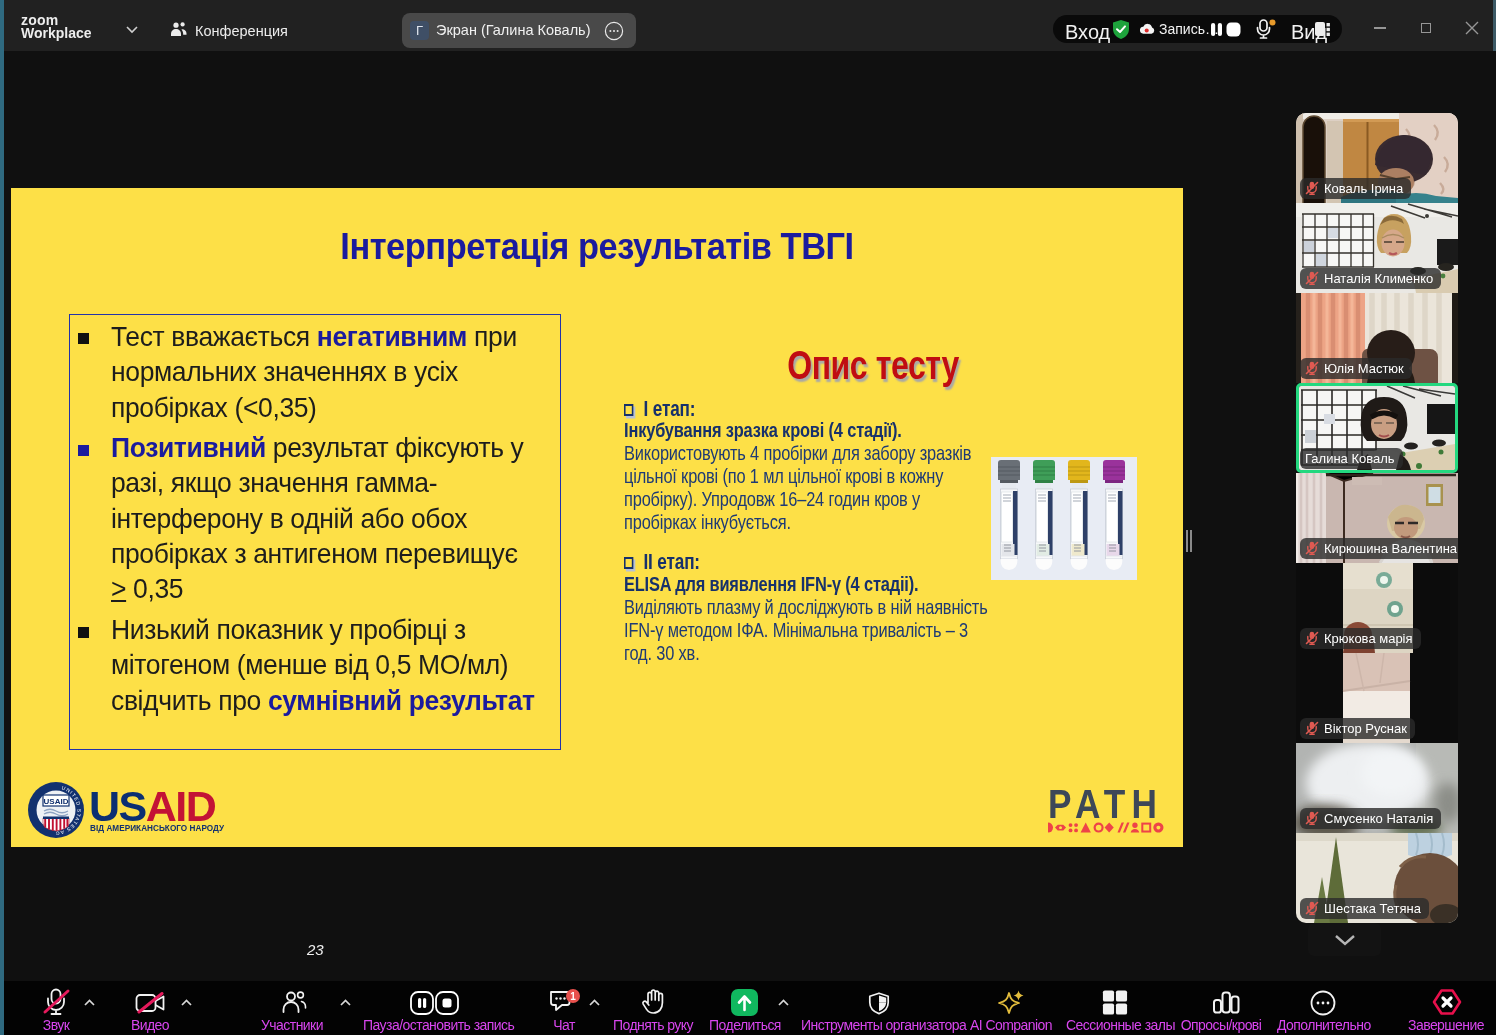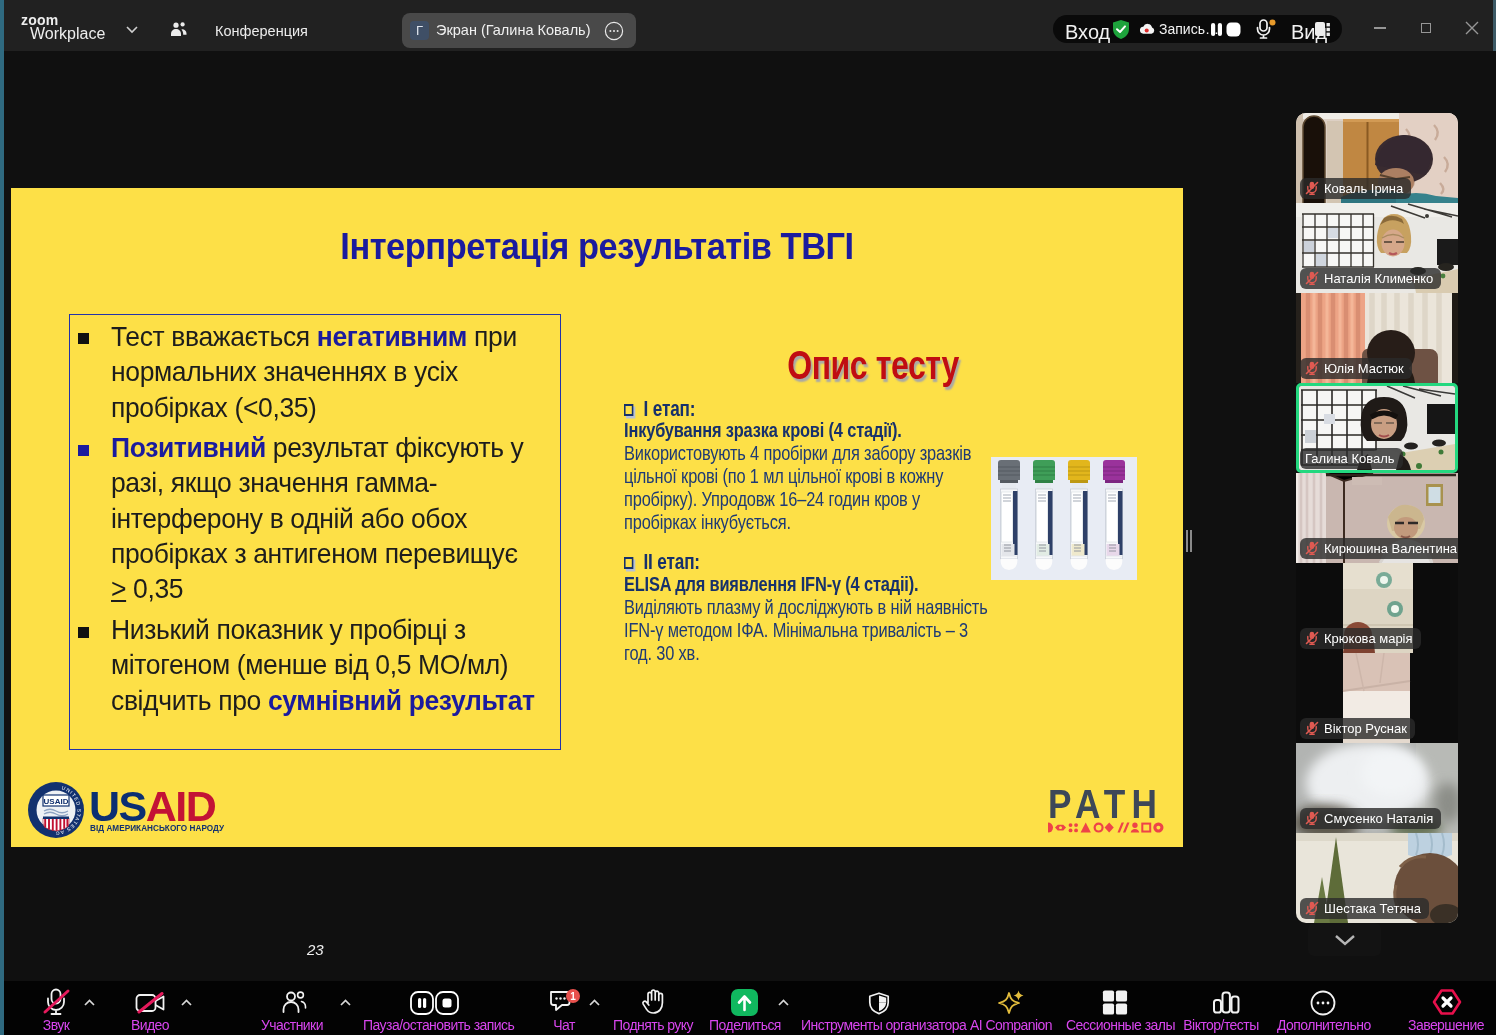--- a/index.html
+++ b/index.html
@@ -8,24 +8,24 @@
   .abs { position:absolute; }
 
   #topbar { left:0; top:0; width:1496px; height:51px; background:#212121; }
   #main { left:0; top:51px; width:1496px; height:930px; background:#101010; }
   #toolbar { left:0; top:981px; width:1496px; height:54px; background:#030303; }
   #tealL { left:0; top:0; width:4px; height:1035px; background:#2f6a80; z-index:60; }
   #tealR { right:0; top:0; width:3px; height:51px; background:#3d5a66; z-index:60; }
 
   
   .zlogo1 { left:21px; top:12px; color:#ededed; font-size:14px; font-weight:bold; letter-spacing:.2px;}
-  .zlogo2 { left:21px; top:25px; color:#ededed; font-size:16px; font-weight:normal;margin-left:9px; }
+  .zlogo2 { left:21px; top:25px; color:#ededed; font-size:14px; font-weight:bold; }
   #tb-chev { left:125px; top:25px; }
   #conf-ic { left:169px; top:21px; }
-  #conf-tx { left:195px; top:23px; color:#ececec; font-size:14.5px;margin-left:20px; }
+  #conf-tx { left:195px; top:23px; color:#ececec; font-size:14.5px; }
   #tab { left:402px; top:13px; width:234px; height:35px; background:#494949; border-radius:8px; }
   #tab-av { left:8px; top:8px; width:19px; height:19px; background:#3f4f66; border-radius:4px; color:#dfe5ee; font-size:13px; text-align:center; line-height:19px; }
   #tab-tx { left:34px; top:9px; color:#f0f0f0; font-size:14.5px; }
   #tab-dots { left:202px; top:8px; }
   #pill { left:1053px; top:15px; width:289px; height:28px; background:#0a0a0a; border-radius:14px; }
   .pill-tx { color:#f2f2f2; font-size:20px; top:6px; }
   #win-min { left:1374px; top:27px; width:12px; height:2px; background:#969696; }
   #win-max { left:1421px; top:23px; width:10px; height:10px; border:1.4px solid #969696; }
   #win-close { left:1465px; top:21px; width:14px; height:14px; }
 
@@ -490,21 +490,21 @@
 <div class="abs tlab" style="left:14px; width:84px;">Звук</div>
 <div class="abs tlab" style="left:108px; width:84px;">Видео</div>
 <div class="abs tlab" style="left:250px; width:84px;">Участники</div>
 <div class="abs tlab" style="left:363px; width:146px;">Пауза/остановить запись</div>
 <div class="abs tlab" style="left:522px; width:84px;">Чат</div>
 <div class="abs tlab" style="left:611px; width:84px;">Поднять руку</div>
 <div class="abs tlab" style="left:703px; width:84px;">Поделиться</div>
 <div class="abs tlab" style="left:801px; width:157px;">Инструменты организатора</div>
 <div class="abs tlab" style="left:969px; width:84px;">AI Companion</div>
 <div class="abs tlab" style="left:1066px; width:98px;">Сессионные залы</div>
-<div class="abs tlab" style="left:1179px; width:84px;">Віктор/тесты</div>
+<div class="abs tlab" style="left:1179px; width:84px;">Опросы/крові</div>
 <div class="abs tlab" style="left:1277px; width:90px;">Дополнительно</div>
 <div class="abs tlab" style="left:1404px; width:84px;">Завершение</div>
 
 <svg class="abs" style="left:42px; top:988px;" width="30" height="28" viewBox="0 0 30 28">
   <rect x="9.5" y="1.5" width="9" height="14" rx="4.5" fill="none" stroke="#f2f2f2" stroke-width="1.8"></rect>
   <path d="M6 10.5 v3.5 a8 8 0 0 0 16 0 v-3.5 M14 22 v4 M9.5 26 h9" stroke="#f2f2f2" stroke-width="1.8" fill="none" stroke-linecap="round"></path>
   <path d="M3 24 L26 3" stroke="#e51a5c" stroke-width="3" stroke-linecap="round"></path>
 </svg>
 <svg class="abs chev" style="left:83px;" width="13" height="8">
     <path d="M2 6 L6.5 1.5 L11 6" stroke="#d8d8d8" stroke-width="1.7" fill="none"></path>

